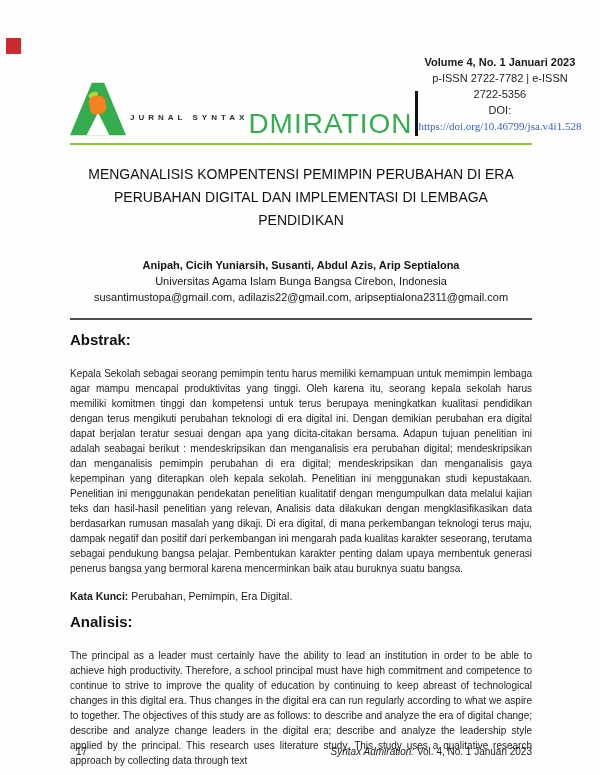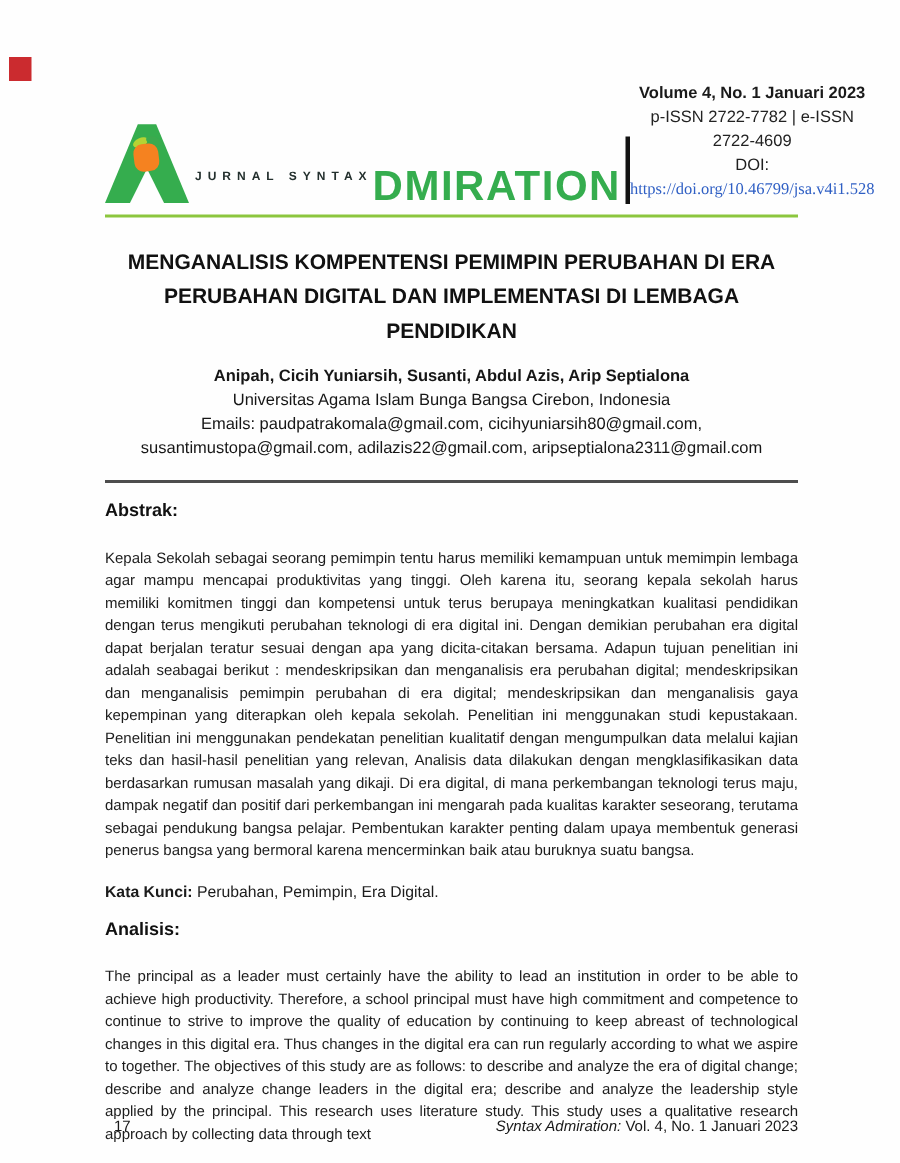--- a/index.html
+++ b/index.html
@@ -11,39 +11,39 @@
   .corner-mark { position:absolute; left:6px; top:38px; width:15px; height:16px; background:var(--corner-red); }
 
   .content { padding:54px 68px 0 70px; }
 
   
   .header { display:flex; justify-content:space-between; align-items:flex-end; }
   .logo { display:flex; align-items:flex-end; }
   .logo svg { width:56px; height:54px; display:block; }
   .logo-text { display:flex; margin-left:1px;justify-content:flex-end; }
   .logo-top { font-size:8px; font-weight:bold; letter-spacing:4px; color:var(--logo-dark); margin:0 0 1px 3px; white-space:nowrap; }
-  .logo-main { font-size:28px; font-weight:bold; letter-spacing:1px; color:var(--logo-green); line-height:0.82; white-space:nowrap; }
+  .logo-main { font-size:28px; font-weight:normal; letter-spacing:1px; color:var(--logo-green); line-height:0.82; white-space:nowrap; }
   .logo-bar { width:3px; height:45px; background:#121212; margin-left:3px; }
 
   .issue-info { text-align:center; font-size:11px; line-height:16px; padding-bottom:2px; }
   .issue-volume { font-weight:bold; color:#1a1a1a; }
   .issue-issn { color:#222; }
   .doi-link { color:var(--link-blue); text-decoration:none; cursor:pointer;font-family:Liberation Serif, serif; }
 
   .header-divider { border:none; border-top:2px solid var(--divider-green); margin-top:7px; }
 
   
-  .title { margin-top:18px; text-align:center; font-weight:bold; font-size:14px; line-height:23px; color:#111; }
-  .meta { margin-top:11px; text-align:center; font-size:11px; line-height:16px; color:#161616; }
+  .title { margin-top:18px; text-align:center; font-weight:normal; font-size:14px; line-height:23px; color:#111; }
+  .meta { margin-top:25px; text-align:center; font-size:11px; line-height:16px; color:#161616; }
   .authors { font-weight:bold; }
 
   .section-divider { border:none; border-top:2px solid var(--rule-dark); margin-top:13px; }
 
   
-  .section-heading { margin-top:11px; font-size:12px; font-weight:bold; color:#111; }
+  .section-heading { margin-top:11px; font-size:15px; font-weight:bold; color:#111; }
   .body-text { font-size:10px; line-height:15px; text-align:justify; color:#1c1c1c; margin-top:18px; }
   .keywords { margin-top:14px; font-size:10.5px; color:#1c1c1c; }
   .keywords b { font-weight:bold; }
 
   
   .footer { position:absolute; left:76px; right:68px; bottom:18px; display:flex; justify-content:space-between; font-size:10px; color:#181818; }
   .footer-journal { font-style:italic; }
 </style>
 </head>
 <body>
@@ -65,36 +65,35 @@
         </span>
         <span class="logo-text">
           <span class="logo-top">JURNAL SYNTAX</span>
           <span class="logo-main">DMIRATION</span>
         </span>
         <span class="logo-bar"></span>
       </div>
 
       <div class="issue-info">
         <div class="issue-volume">Volume 4, No. 1 Januari 2023</div>
-        <div class="issue-issn">p-ISSN 2722-7782 | e-ISSN 2722-4609</div>
+        <div class="issue-issn">p-ISSN 2722-7782 | e-ISSN 2722-5356</div>
         <div><span>DOI: </span><a class="doi-link">https://doi.org/10.46799/jsa.v4i1.528</a></div>
       </div>
     </div>
 
     <hr class="header-divider">
 
     <div class="title">
       <div>MENGANALISIS KOMPENTENSI PEMIMPIN PERUBAHAN DI ERA</div>
       <div>PERUBAHAN DIGITAL DAN IMPLEMENTASI DI LEMBAGA PENDIDIKAN</div>
     </div>
 
     <div class="meta">
       <div class="authors">Anipah, Cicih Yuniarsih, Susanti, Abdul Azis, Arip Septialona</div>
       <div>Universitas Agama Islam Bunga Bangsa Cirebon, Indonesia</div>
-      <div>Emails: paudpatrakomala@gmail.com, cicihyuniarsih80@gmail.com,</div>
       <div>susantimustopa@gmail.com, adilazis22@gmail.com, aripseptialona2311@gmail.com</div>
     </div>
 
     <hr class="section-divider">
 
     <div class="section-heading">Abstrak:</div>
     <p class="body-text">Kepala Sekolah sebagai seorang pemimpin tentu harus memiliki kemampuan untuk memimpin lembaga agar mampu mencapai produktivitas yang tinggi. Oleh karena itu, seorang kepala sekolah harus memiliki komitmen tinggi dan kompetensi untuk terus berupaya meningkatkan kualitasi pendidikan dengan terus mengikuti perubahan teknologi di era digital ini. Dengan demikian perubahan era digital dapat berjalan teratur sesuai dengan apa yang dicita-citakan bersama. Adapun tujuan penelitian ini adalah seabagai berikut : mendeskripsikan dan menganalisis era perubahan digital; mendeskripsikan dan menganalisis pemimpin perubahan di era digital; mendeskripsikan dan menganalisis gaya kepempinan yang diterapkan oleh kepala sekolah. Penelitian ini menggunakan studi kepustakaan. Penelitian ini menggunakan pendekatan penelitian kualitatif dengan mengumpulkan data melalui kajian teks dan hasil-hasil penelitian yang relevan, Analisis data dilakukan dengan mengklasifikasikan data berdasarkan rumusan masalah yang dikaji. Di era digital, di mana perkembangan teknologi terus maju, dampak negatif dan positif dari perkembangan ini mengarah pada kualitas karakter seseorang, terutama sebagai pendukung bangsa pelajar. Pembentukan karakter penting dalam upaya membentuk generasi penerus bangsa yang bermoral karena mencerminkan baik atau buruknya suatu bangsa.</p>
 
     <div class="keywords"><b>Kata Kunci:</b><span> Perubahan, Pemimpin, Era Digital.</span></div>
 

